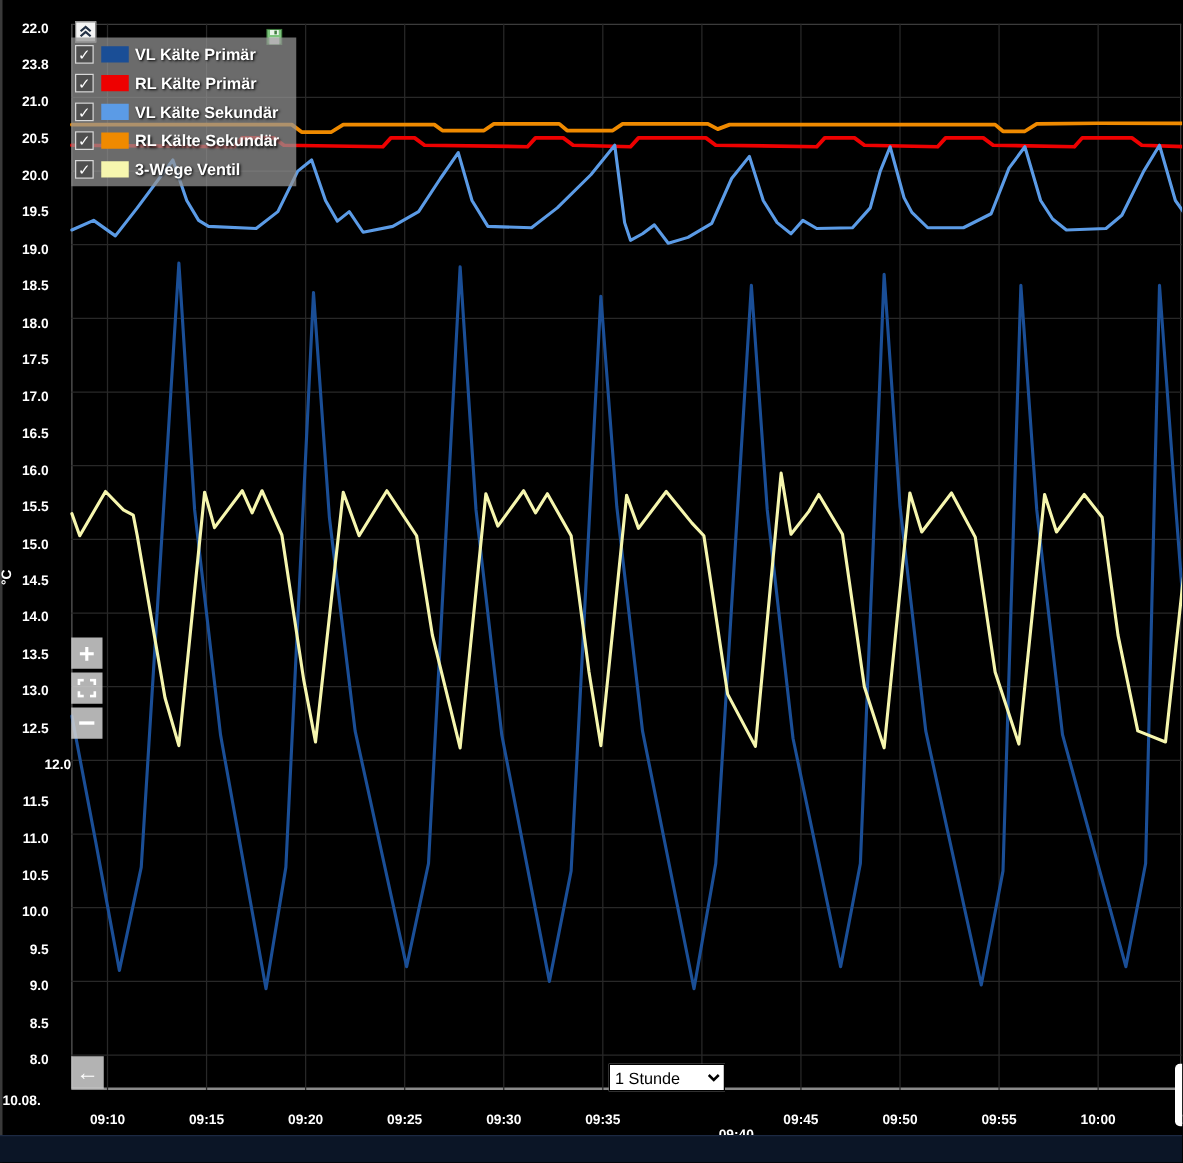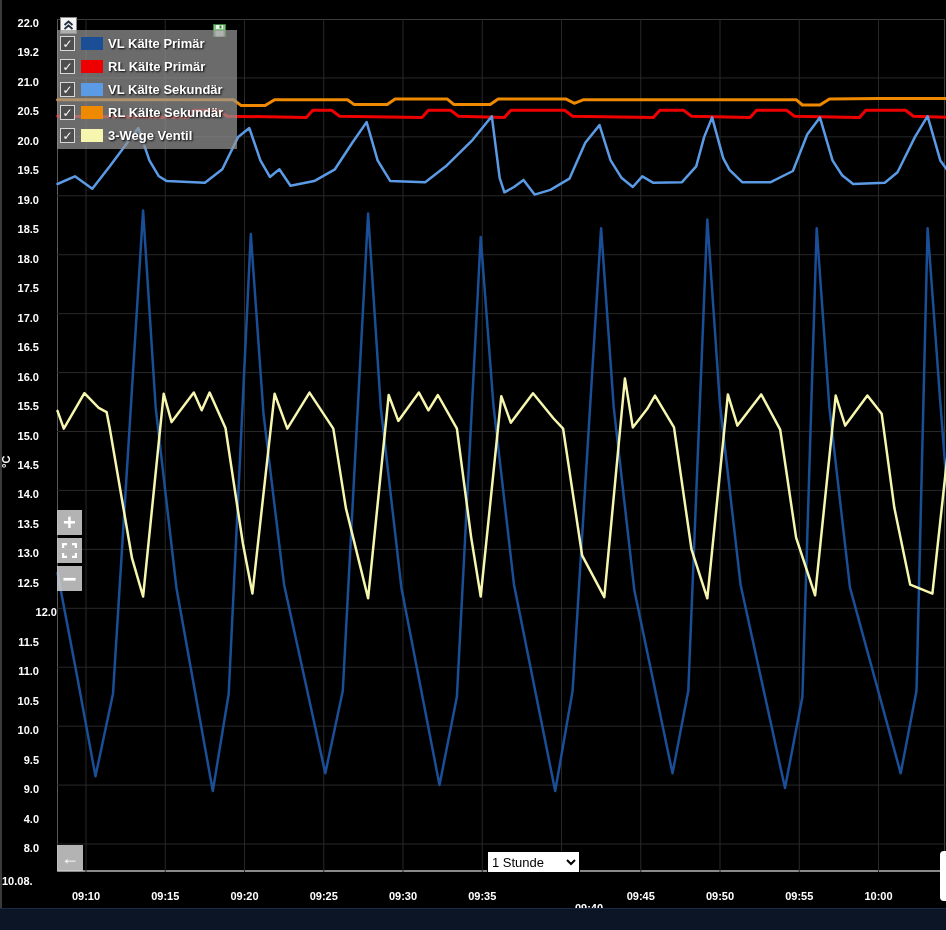--- a/index.html
+++ b/index.html
@@ -75,21 +75,21 @@
       <line x1="57" y1="77.93" x2="946" y2="77.93" stroke="#282828" stroke-width="1"></line>
       <polyline points="57.5,572.9 76.5,673.1 95.5,776.3 113.0,693.7 143.1,210.5 155.7,407.9 176.4,587.7 212.8,791.0 228.7,693.7 250.8,234.1 263.5,413.8 284.1,584.7 325.3,773.3 342.8,690.8 368.1,213.5 380.8,407.9 401.4,587.7 439.5,785.1 456.9,696.7 480.7,237.0 493.4,405.0 514.0,584.7 555.2,791.0 572.6,690.8 601.1,228.2 613.8,407.9 634.4,590.6 672.5,773.3 688.3,690.8 707.3,219.4 720.0,405.0 740.6,584.7 785.0,788.0 802.4,696.7 816.7,228.2 829.4,407.9 850.0,587.7 900.7,773.3 916.5,690.8 927.6,228.2 940.3,402.0 947.5,496.3" fill="none" stroke="#1a4e96" stroke-width="2.5" stroke-linejoin="round" stroke-linecap="round"></polyline>
       <polyline points="57.5,116.2 187.4,117.4 193.8,110.3 219.1,110.3 227.1,116.2 306.3,117.4 312.7,110.3 331.7,110.3 339.6,116.2 422.0,117.4 428.4,110.3 450.6,110.3 458.5,116.2 504.4,117.4 510.8,110.3 564.7,110.3 572.6,116.2 653.4,117.4 659.8,110.3 683.6,110.3 691.5,116.2 750.1,117.4 756.5,110.3 786.6,110.3 794.5,116.2 859.5,117.4 865.8,110.3 905.5,110.3 913.4,116.2 947.5,117.4" fill="none" stroke="#ee0000" stroke-width="3" stroke-linejoin="round" stroke-linecap="round"></polyline>
       <polyline points="57.5,184.0 74.9,176.3 92.3,188.7 109.8,166.3 138.3,128.0 149.4,160.4 158.9,176.3 166.8,181.1 204.9,182.8 222.3,169.3 238.2,136.9 249.3,128.0 260.4,160.4 269.9,176.9 279.4,169.3 290.5,185.8 314.2,181.1 334.9,169.3 352.3,142.8 366.6,122.1 377.6,160.4 390.3,181.1 425.2,182.2 445.8,166.3 472.7,139.8 491.8,116.2 499.7,178.1 504.4,192.3 514.0,187.0 523.5,179.9 534.6,194.6 550.4,189.9 569.4,178.7 585.3,142.8 599.5,125.1 610.6,160.4 621.7,178.1 632.8,187.0 642.3,176.3 653.4,182.8 682.0,182.2 696.2,166.3 704.2,136.9 712.1,117.4 723.2,158.1 729.5,169.9 742.2,182.2 770.7,182.2 792.9,171.0 807.2,134.5 819.9,117.4 832.5,160.4 842.1,175.2 853.1,184.0 884.8,182.8 897.5,172.2 915.0,136.9 927.6,116.2 940.3,160.4 947.5,170.5" fill="none" stroke="#5b9be6" stroke-width="2.5" stroke-linejoin="round" stroke-linecap="round"></polyline>
       <polyline points="57.5,99.7 233.4,99.7 241.3,105.6 265.1,105.6 274.6,99.7 347.5,99.7 353.9,104.4 387.2,104.4 395.1,99.1 447.4,99.1 453.7,104.4 490.2,104.4 498.1,99.1 566.3,99.1 574.2,103.3 583.7,99.7 796.1,99.7 802.4,105.0 819.9,105.0 829.4,99.1 878.5,98.6 947.5,98.6" fill="none" stroke="#ef8a00" stroke-width="3" stroke-linejoin="round" stroke-linecap="round"></polyline>
       <polyline points="57.5,410.9 63.8,428.6 84.4,393.2 98.7,407.9 106.6,412.1 109.8,428.6 132.0,558.2 143.1,596.5 163.7,393.8 171.6,422.1 193.8,392.6 201.7,410.3 209.6,392.6 225.5,428.0 242.9,543.5 252.4,593.6 274.6,393.8 287.3,428.6 309.5,392.6 333.3,428.6 345.9,508.1 368.1,598.3 388.7,395.0 398.3,420.9 418.9,392.6 428.4,410.3 437.9,395.0 456.9,428.6 471.2,537.6 480.7,596.5 501.3,396.2 510.8,422.7 533.0,393.2 553.6,418.5 563.1,428.6 582.1,555.3 604.3,597.1 624.9,378.5 632.8,427.4 647.1,409.1 655.0,395.6 674.0,427.4 691.5,549.4 707.3,598.3 727.9,394.4 737.4,425.6 761.2,394.4 780.2,429.7 796.1,537.6 815.1,595.3 835.7,395.6 845.2,425.6 867.4,395.6 881.7,413.8 894.4,508.1 910.2,584.7 932.4,593.6 947.5,455.1" fill="none" stroke="#f6f6ae" stroke-width="2.5" stroke-linejoin="round" stroke-linecap="round"></polyline>
     </svg>
 
   <div id="y-axis-labels">
       <div class="ylab" style="left: 0px; top: 23px;">22.0</div>
-      <div class="ylab" style="left: 0px; top: 52.465px;">19.2</div>
+      <div class="ylab" style="left: 0px; top: 52.465px;">23.8</div>
       <div class="ylab" style="left: 0px; top: 81.93px;">21.0</div>
       <div class="ylab" style="left: 0px; top: 111.395px;">20.5</div>
       <div class="ylab" style="left: 0px; top: 140.86px;">20.0</div>
       <div class="ylab" style="left: 0px; top: 170.325px;">19.5</div>
       <div class="ylab" style="left: 0px; top: 199.79px;">19.0</div>
       <div class="ylab" style="left: 0px; top: 229.255px;">18.5</div>
       <div class="ylab" style="left: 0px; top: 258.72px;">18.0</div>
       <div class="ylab" style="left: 0px; top: 288.185px;">17.5</div>
       <div class="ylab" style="left: 0px; top: 317.65px;">17.0</div>
       <div class="ylab" style="left: 0px; top: 347.115px;">16.5</div>
@@ -101,21 +101,21 @@
       <div class="ylab" style="left: 0px; top: 523.905px;">13.5</div>
       <div class="ylab" style="left: 0px; top: 553.37px;">13.0</div>
       <div class="ylab" style="left: 0px; top: 582.835px;">12.5</div>
       <div class="ylab" style="left: 0px; top: 612.3px; margin-left: 18px;">12.0</div>
       <div class="ylab" style="left: 0px; top: 641.765px;">11.5</div>
       <div class="ylab" style="left: 0px; top: 671.23px;">11.0</div>
       <div class="ylab" style="left: 0px; top: 700.695px;">10.5</div>
       <div class="ylab" style="left: 0px; top: 730.16px;">10.0</div>
       <div class="ylab" style="left: 0px; top: 759.625px;">9.5</div>
       <div class="ylab" style="left: 0px; top: 789.09px;">9.0</div>
-      <div class="ylab" style="left: 0px; top: 818.555px;">4.0</div>
+      <div class="ylab" style="left: 0px; top: 818.555px;">8.5</div>
       <div class="ylab" style="left: 0px; top: 848.02px; text-align: right;">8.0</div>
     </div>
   <div id="y-title">°C</div>
   <div id="x-axis-labels">
       <div class="xlab" style="left: 62.0055px;">09:10</div>
       <div class="xlab" style="left: 141.255px;">09:15</div>
       <div class="xlab" style="left: 220.505px;">09:20</div>
       <div class="xlab" style="left: 299.755px;">09:25</div>
       <div class="xlab" style="left: 379.005px;">09:30</div>
       <div class="xlab" style="left: 458.255px;">09:35</div>

